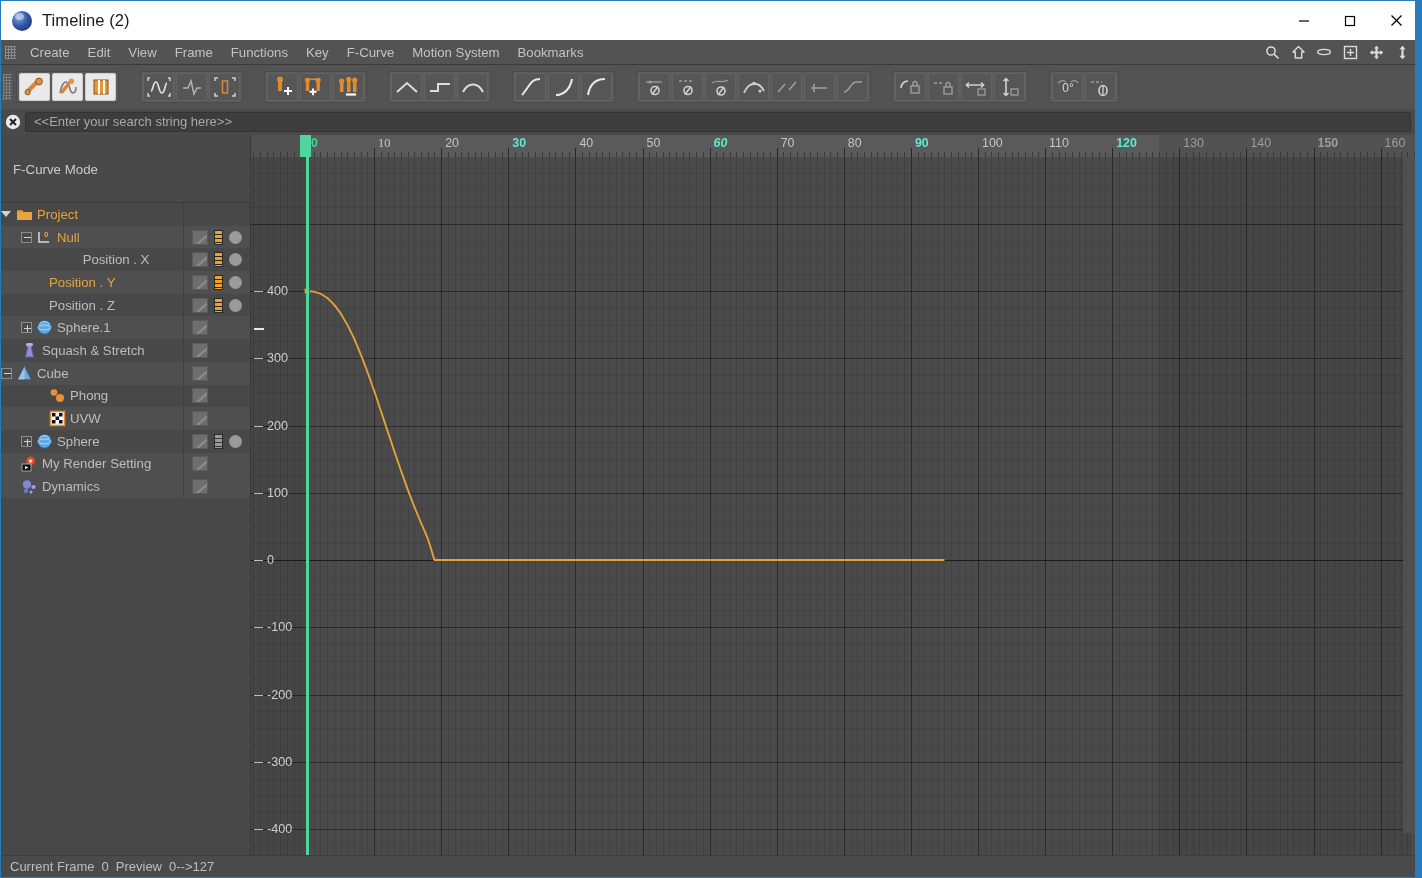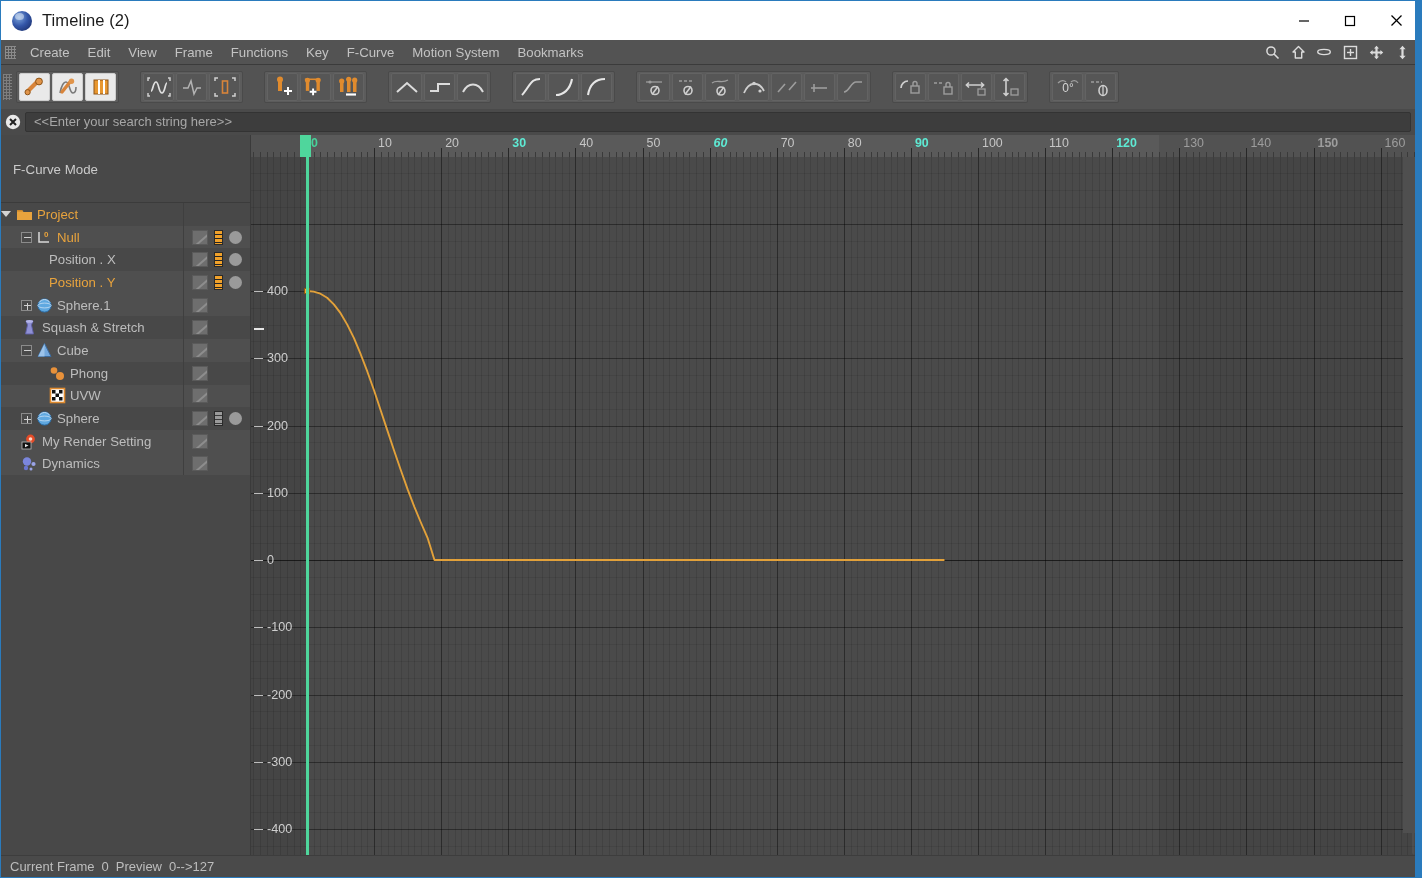--- a/index.html
+++ b/index.html
@@ -489,32 +489,42 @@
               </div>
               <span class="tlabel amber">Null</span>
             </div>
             <div class="tcol">
               <div class="sq-hatch"></div>
               <div class="keysw"></div>
               <div class="dot"></div>
             </div>
           </div>
           <div class="trow">
-            <div class="tlabelwrap" style="padding-left: 48px;">
+            <div class="tlabelwrap" style="padding-left: 48px; justify-content: center;">
               <span class="tlabel">Position . X</span>
             </div>
             <div class="tcol">
               <div class="sq-hatch"></div>
               <div class="keysw"></div>
               <div class="dot"></div>
             </div>
           </div>
           <div class="trow alt">
             <div class="tlabelwrap" style="padding-left: 48px;">
               <span class="tlabel amber">Position . Y</span>
+            </div>
+            <div class="tcol">
+              <div class="sq-hatch"></div>
+              <div class="keysw"></div>
+              <div class="dot"></div>
+            </div>
+          </div>
+          <div class="trow">
+            <div class="tlabelwrap" style="padding-left: 48px;">
+              <span class="tlabel">Position . Z</span>
             </div>
             <div class="tcol">
               <div class="sq-hatch"></div>
               <div class="keysw"></div>
               <div class="dot"></div>
             </div>
           </div>
           <div class="trow alt">
             <div class="tlabelwrap" style="padding-left: 20px;">
               <div class="expander plus"></div>
@@ -539,21 +549,21 @@
                   <ellipse cx="8.5" cy="2.4" rx="3.6" ry="1.3" fill="#b4b5e8"></ellipse>
                 </svg>
               </div>
               <span class="tlabel">Squash &amp; Stretch</span>
             </div>
             <div class="tcol">
               <div class="sq-hatch"></div>
             </div>
           </div>
           <div class="trow alt">
-            <div class="tlabelwrap" style="padding-left: 20px;">
+            <div class="tlabelwrap" style="">
               <div class="expander"></div>
               <div class="ico">
                 <svg width="17" height="17" viewBox="0 0 17 17">
                   <path d="M8.5 1.5 L15 14.5 H2 Z" fill="#74a8dd" stroke="#3c6b9e" stroke-width="1"></path>
                   <path d="M8.5 1.5 L8.5 14.5 L2 14.5 Z" fill="#a9ccee" opacity=".75"></path>
                 </svg>
               </div>
               <span class="tlabel">Cube</span>
             </div>
             <div class="tcol">
@@ -817,21 +827,21 @@
           <div class="rtick" style="left: 1109.47px; height: 5px; background: rgb(58, 58, 58);"></div>
           <div class="rtick" style="left: 1116.18px; height: 5px; background: rgb(58, 58, 58);"></div>
           <div class="rtick" style="left: 1122.89px; height: 5px; background: rgb(58, 58, 58);"></div>
           <div class="rtick" style="left: 1129.6px; height: 9px; background: rgb(39, 39, 39);"></div>
           <div class="rtick" style="left: 1136.31px; height: 5px; background: rgb(58, 58, 58);"></div>
           <div class="rtick" style="left: 1143.02px; height: 5px; background: rgb(58, 58, 58);"></div>
           <div class="rtick" style="left: 1149.73px; height: 5px; background: rgb(58, 58, 58);"></div>
           <div class="rtick" style="left: 1156.44px; height: 5px; background: rgb(58, 58, 58);"></div>
           <div class="rtick" style="left: 1163.15px; height: 5px; background: rgb(58, 58, 58);"></div>
           <div class="rlab bold green" style="left: 60px;">0</div>
-          <div class="rlab" style="left: 127.1px;">10</div>
+          <div class="rlab" style="left: 127.1px; font-family: Liberation Serif, serif;">10</div>
           <div class="rlab" style="left: 194.2px;">20</div>
           <div class="rlab bold" style="left: 261.3px;">30</div>
           <div class="rlab" style="left: 328.4px;">40</div>
           <div class="rlab" style="left: 395.5px;">50</div>
           <div class="rlab bold" style="left: 462.6px; font-style: italic;">60</div>
           <div class="rlab" style="left: 529.7px;">70</div>
           <div class="rlab" style="left: 596.8px;">80</div>
           <div class="rlab bold" style="left: 663.9px;">90</div>
           <div class="rlab" style="left: 731px;">100</div>
           <div class="rlab" style="left: 798.1px;">110</div>

